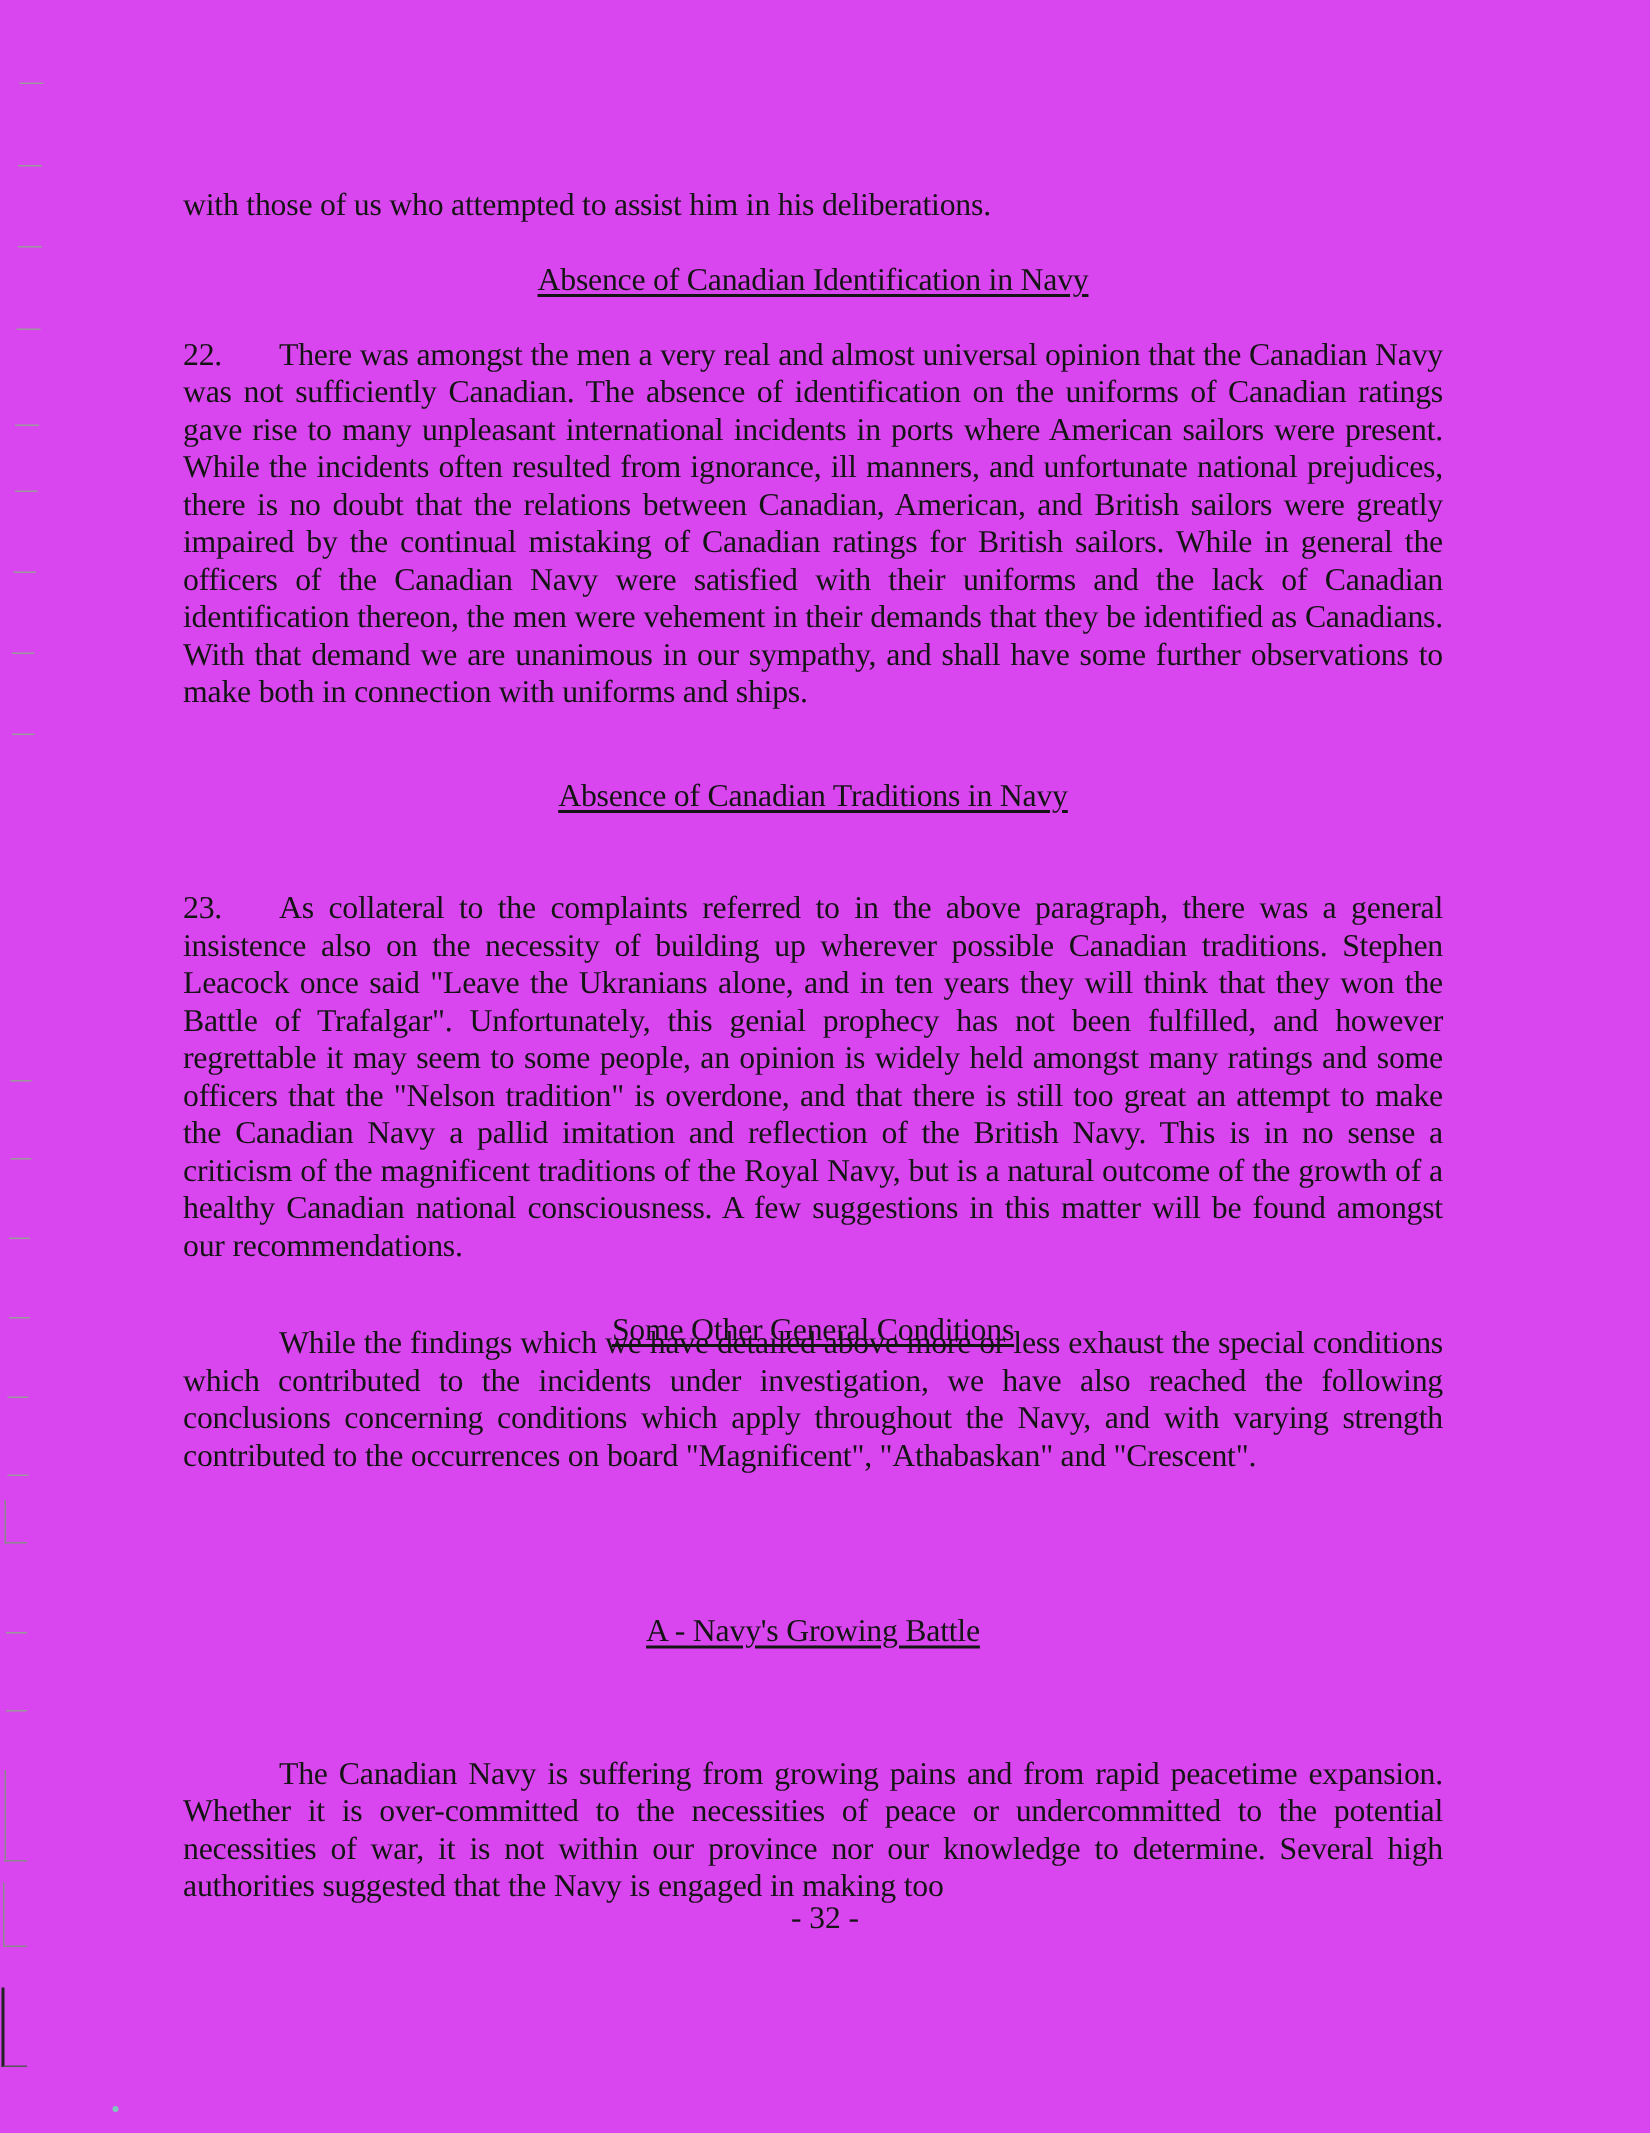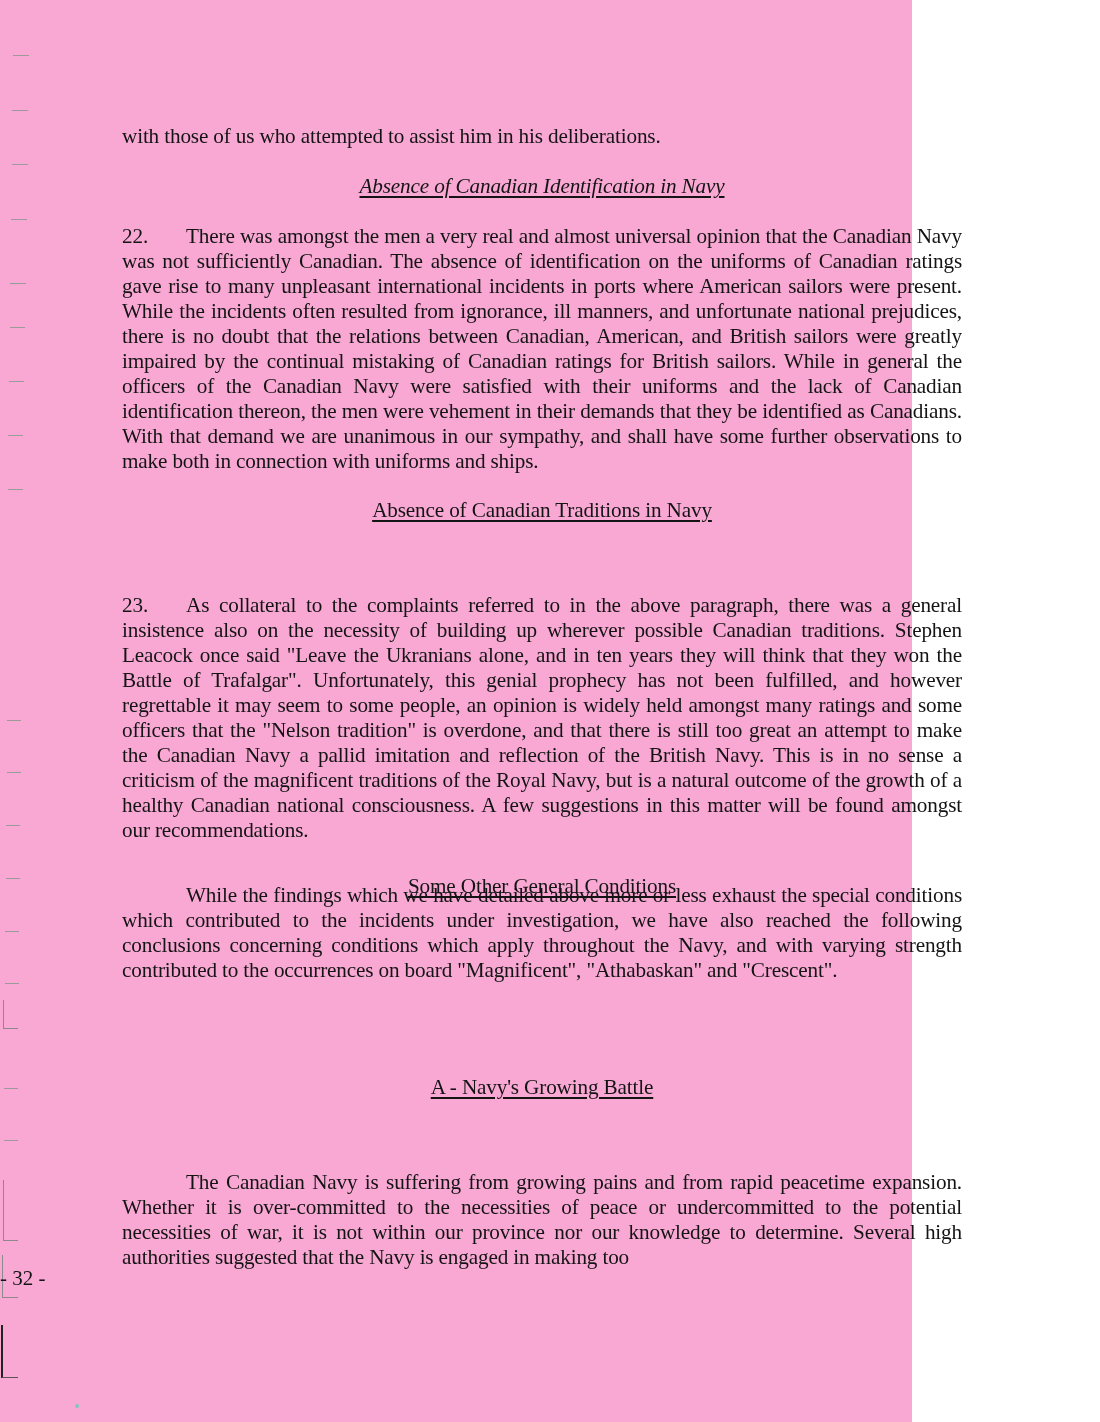--- a/index.html
+++ b/index.html
@@ -1,19 +1,19 @@
 <!DOCTYPE html>
 <html><head>
   <meta charset="utf-8">
   <style>
     html, body { margin: 0; padding: 0; background: #ffffff; }
     body { width: 1100px; height: 1422px; position: relative; overflow: hidden; }
     .page {
-      position: absolute; left: 0; top: 0; width: 912px; height: 1422px;
-      background: #f9a8d4;
+      position: absolute; left: 0; top: 0; width: 1100px; height: 1422px;
+      background: #d946ef;
       font-family: "Liberation Serif", "DejaVu Serif", serif;
       color: #141414;
     }
     .text-block {
       position: absolute;
       left: 122px;
       width: 840px;
       font-size: 21.2px;
       line-height: 25px;
       text-align: justify;
@@ -26,21 +26,21 @@
       font-size: 21.2px;
       line-height: 25px;
       text-decoration: underline;
       text-underline-offset: 3px;
       letter-spacing: -0.15px;
     }
     .para-num { display: inline-block; width: 64px; }
     .indent { display: inline-block; width: 64px; }
     .page-number {
       position: absolute; left: 0; width: 1100px; top: 1266px;
-      font-size: 21px; line-height: 25px;
+      text-align: center; font-size: 21px; line-height: 25px;
     }
     .margin-tick {
       position: absolute; height: 0; border-top: 1px solid #9a9a9a;
     }
     .margin-bracket {
       position: absolute; border-left: 1px solid #8a8a8a; border-bottom: 1px solid #8a8a8a;
     }
     .margin-bracket.dark { border-left: 2px solid #222; border-bottom: 1px solid #555; }
     .speck { position: absolute; width: 4px; height: 4px; border-radius: 2px; background: #7fc7bd; }
   </style>
@@ -69,28 +69,28 @@
   <div class="margin-bracket" style="left:3px;top:1000px;width:14px;height:28px;"></div>
   <div class="margin-bracket" style="left:3px;top:1180px;width:14px;height:60px;"></div>
   <div class="margin-bracket" style="left:2px;top:1255px;width:15px;height:42px;"></div>
   <div class="margin-bracket dark" style="left:1px;top:1325px;width:15px;height:52px;"></div>
   <div class="speck" style="left:75px;top:1404px;"></div>
 
   <div class="text-block" style="top:124px;">
     <span>with those of us who attempted to assist him in his deliberations.</span>
   </div>
 
-  <div class="heading" style="top:174px;font-style:italic;">
+  <div class="heading" style="top:174px;">
     <span>Absence of Canadian Identification in Navy</span>
   </div>
   <div class="text-block" style="top:224px;">
     <span class="para-num">22.</span><span>There was amongst the men a very real and almost universal opinion that the Canadian Navy was not sufficiently Canadian.  The absence of identification on the uniforms of Canadian ratings gave rise to many unpleasant international incidents in ports where American sailors were present.  While the incidents often resulted from ignorance, ill manners, and unfortunate national prejudices, there is no doubt that the relations between Canadian, American, and British sailors were greatly impaired by the continual mistaking of Canadian ratings for British sailors.  While in general the officers of the Canadian Navy were satisfied with their uniforms and the lack of Canadian identification thereon, the men were vehement in their demands that they be identified as Canadians.  With that demand we are unanimous in our sympathy, and shall have some further observations to make both in connection with uniforms and ships.</span>
   </div>
 
-  <div class="heading" style="top:498px;">
+  <div class="heading" style="top:518px;">
     <span>Absence of Canadian Traditions in Navy</span>
   </div>
   <div class="text-block" style="top:593px;">
     <span class="para-num">23.</span><span>As collateral to the complaints referred to in the above paragraph, there was a general insistence also on the necessity of building up wherever possible Canadian traditions.  Stephen Leacock once said "Leave the Ukranians alone, and in ten years they will think that they won the Battle of Trafalgar".  Unfortunately, this genial prophecy has not been fulfilled, and however regrettable it may seem to some people, an opinion is widely held amongst many ratings and some officers that the "Nelson tradition" is overdone, and that there is still too great an attempt to make the Canadian Navy a pallid imitation and reflection of the British Navy.  This is in no sense a criticism of the magnificent traditions of the Royal Navy, but is a natural outcome of the growth of a healthy Canadian national consciousness.  A few suggestions in this matter will be found amongst our recommendations.</span>
   </div>
 
   <div class="heading" style="top:874px;">
     <span>Some Other General Conditions</span>
   </div>
   <div class="text-block" style="top:883px;">

